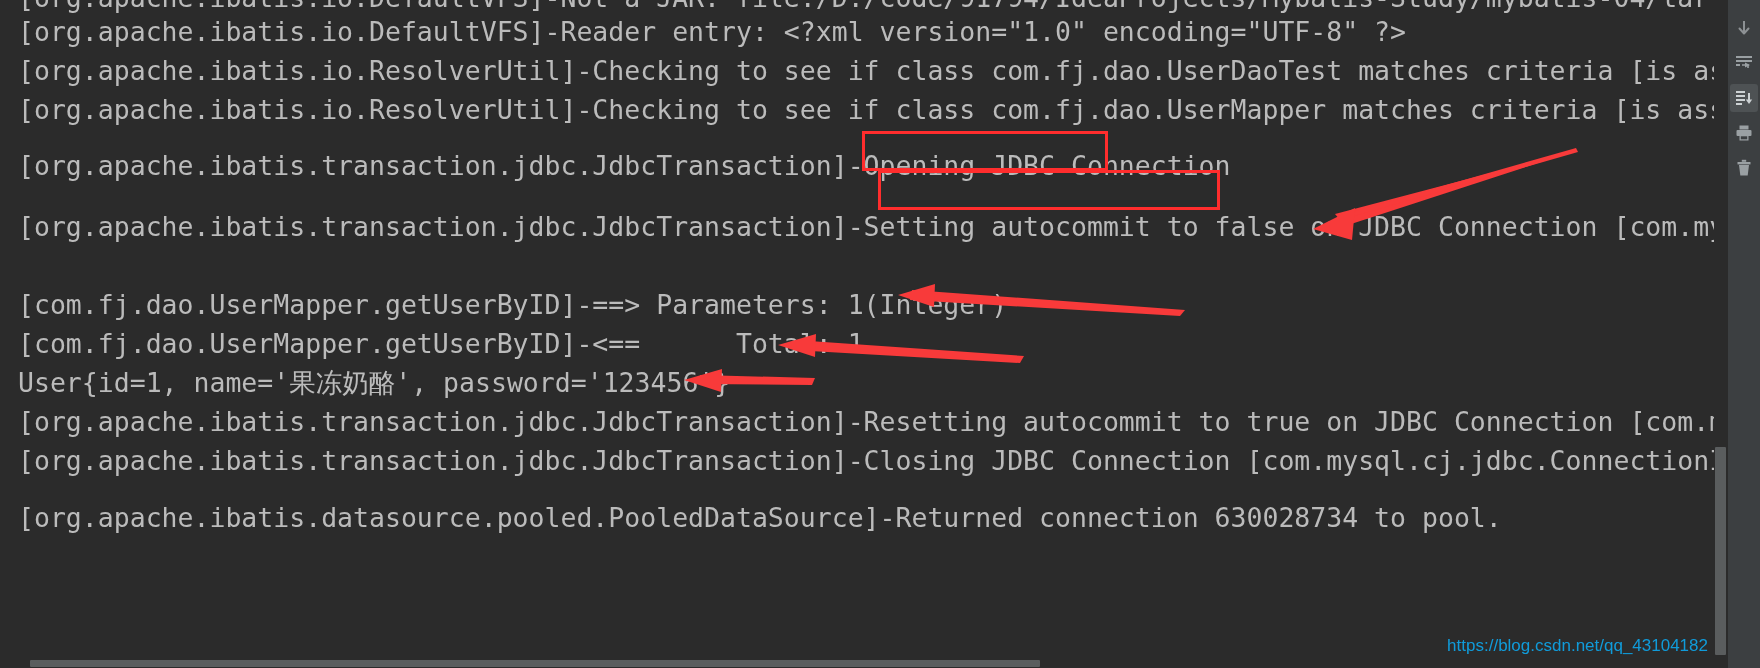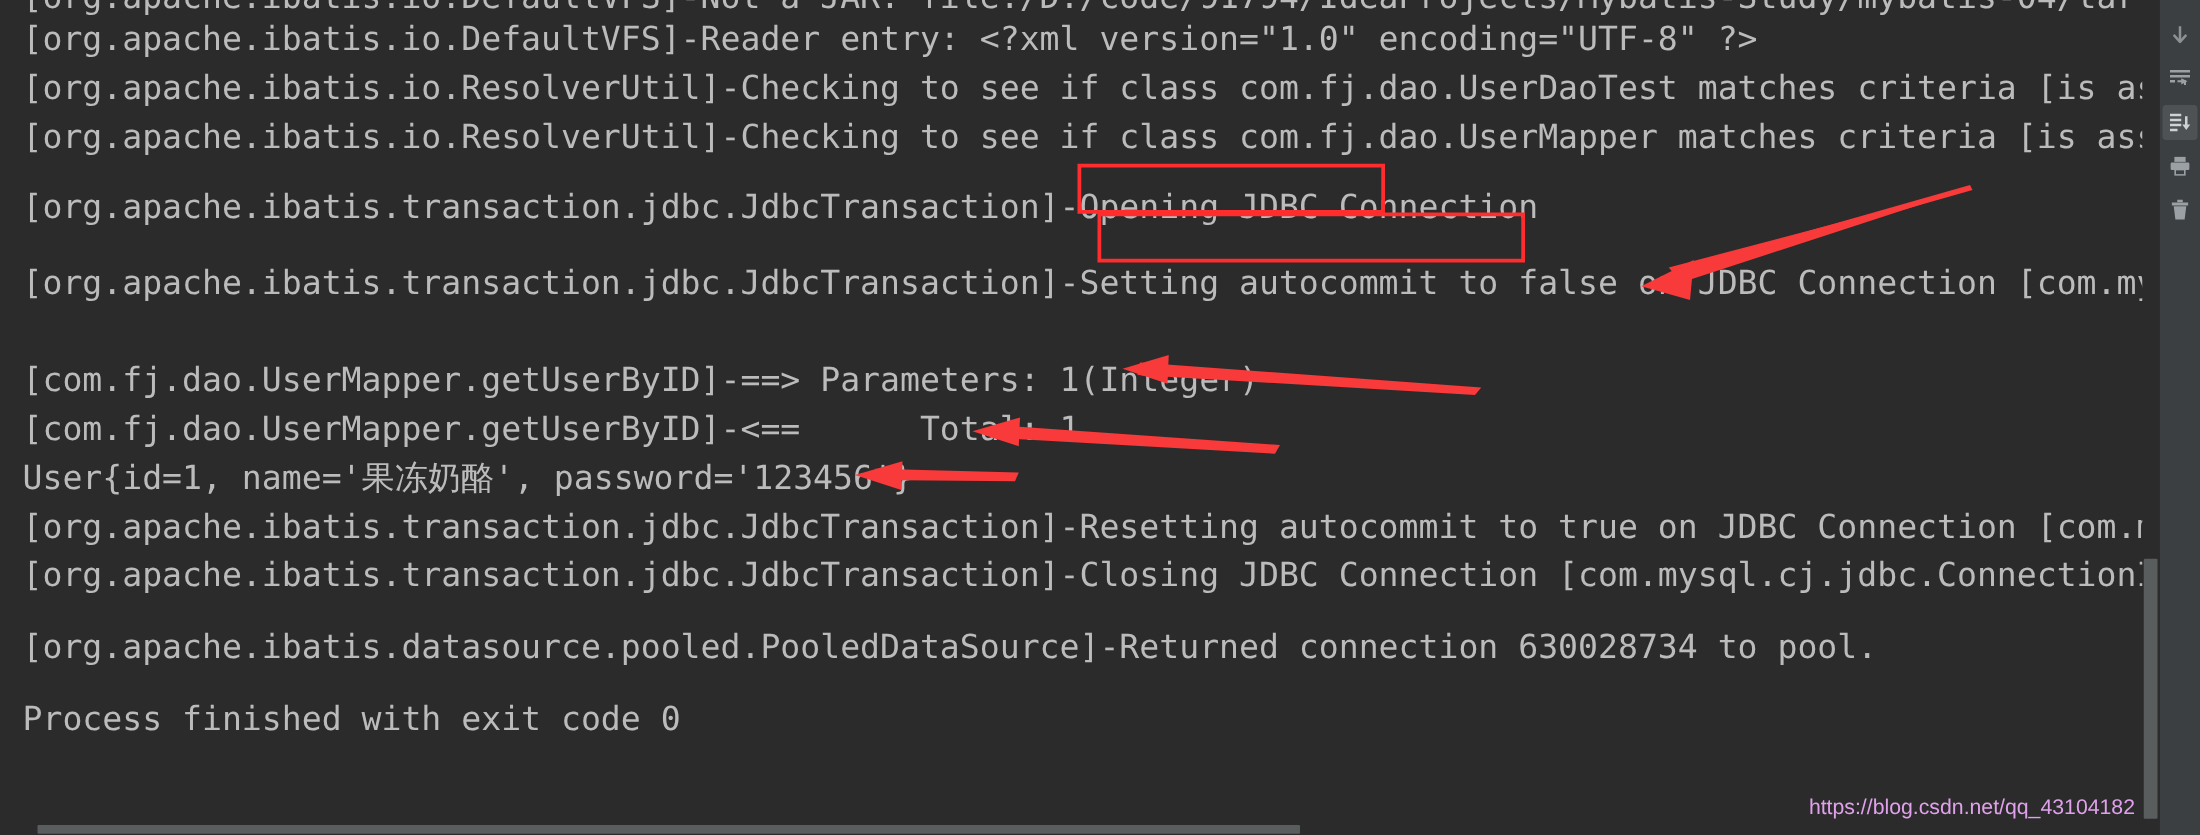--- a/index.html
+++ b/index.html
@@ -128,21 +128,21 @@
     border-radius: 1px;
   }
 
   
   #watermark {
     position: absolute;
     right: 52px;
     top: 636px;
     font-family: "Liberation Sans", sans-serif;
     font-size: 17px;
-    color: #f0abfc;
+    color: #0ea5e9;
     white-space: nowrap;
     opacity: 0.92;
   }
 </style>
 </head>
 <body>
 
 <div id="app">
 
   <div id="console">
@@ -152,21 +152,20 @@
     <div class="line" style="top:90px;">[org.apache.ibatis.io.ResolverUtil]-Checking to see if class com.fj.dao.UserMapper matches criteria [is ass</div>
     <div class="line" style="top:146px;">[org.apache.ibatis.transaction.jdbc.JdbcTransaction]-Opening JDBC Connection</div>
     <div class="line" style="top:207px;">[org.apache.ibatis.transaction.jdbc.JdbcTransaction]-Setting autocommit to false on JDBC Connection [com.mys</div>
     <div class="line" style="top:285px;">[com.fj.dao.UserMapper.getUserByID]-==&gt; Parameters: 1(Integer)</div>
     <div class="line" style="top:324px;">[com.fj.dao.UserMapper.getUserByID]-&lt;==      Total: 1</div>
     <div class="line" style="top:363px;">User{id=1, name='果冻奶酪', password='123456'}</div>
     <div class="line" style="top:402px;">[org.apache.ibatis.transaction.jdbc.JdbcTransaction]-Resetting autocommit to true on JDBC Connection [com.m</div>
     <div class="line" style="top:441px;">[org.apache.ibatis.transaction.jdbc.JdbcTransaction]-Closing JDBC Connection [com.mysql.cj.jdbc.ConnectionI</div>
     <div class="line" style="top:478px;margin-top:20px;">[org.apache.ibatis.datasource.pooled.PooledDataSource]-Returned connection 630028734 to pool.</div>
     <div class="line" style="top:519px;"></div>
-    <div class="line" style="top:556px;">Process finished with exit code 0</div>
   </div>
 
   <div class="redbox" style="left:862px; top:131px; width:246px; height:40px;"></div>
   <div class="redbox" style="left:878px; top:170px; width:342px; height:40px;"></div>
 
   <svg class="arrow-svg" viewBox="0 0 1760 668" xmlns="http://www.w3.org/2000/svg">
 
     <g>
       <path d="M1578,150 L1335,214 L1345,226 Z" fill="#f83a3a"></path>
       <path d="M1340,220 L1578,152 L1576,148 L1338,216 Z" fill="#f83a3a"></path>

